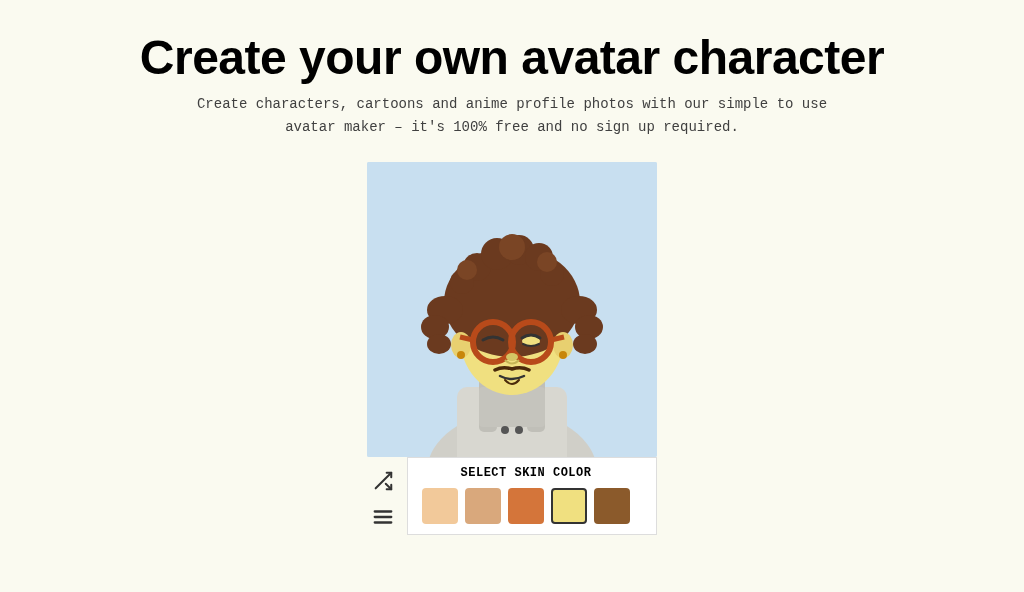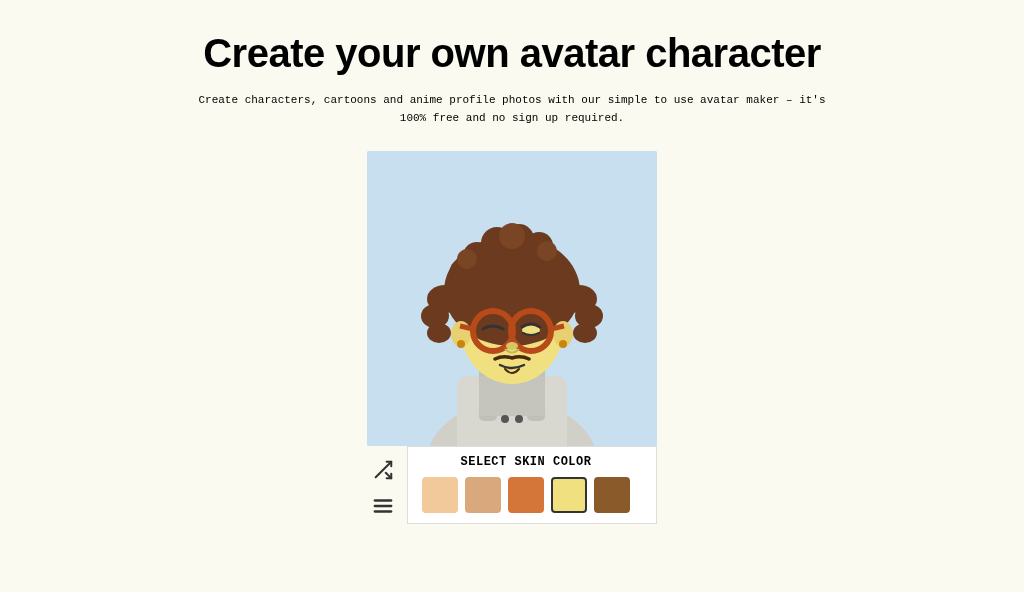--- a/index.html
+++ b/index.html
@@ -7,36 +7,36 @@
       background-color: #fafaf0;
       font-family: 'Courier New', Courier, monospace;
       min-height: 592px;
       display: flex;
       flex-direction: column;
       align-items: center;
       padding: 30px 20px;
     }
 
     .page-title {
-      font-size: 40px;
+      font-size: 48px;
       font-weight: 900;
       text-align: right;
       line-height: 1.15;
-      margin-bottom: 16px;
+      margin-bottom: 8px;
       font-family: Impact, 'Arial Black', sans-serif;
       letter-spacing: -0.5px;
     }
 
     .page-subtitle {
-      font-size: 11px;
+      font-size: 14px;
       text-align: center;
       max-width: 650px;
       line-height: 1.6;
       margin-bottom: 24px;
-      color: #000000;
+      color: #404040;
     }
 
     .avatar-wrapper {
       display: flex;
       flex-direction: column;
       align-items: center;
       position: relative;
     }
 
     .avatar-canvas {

